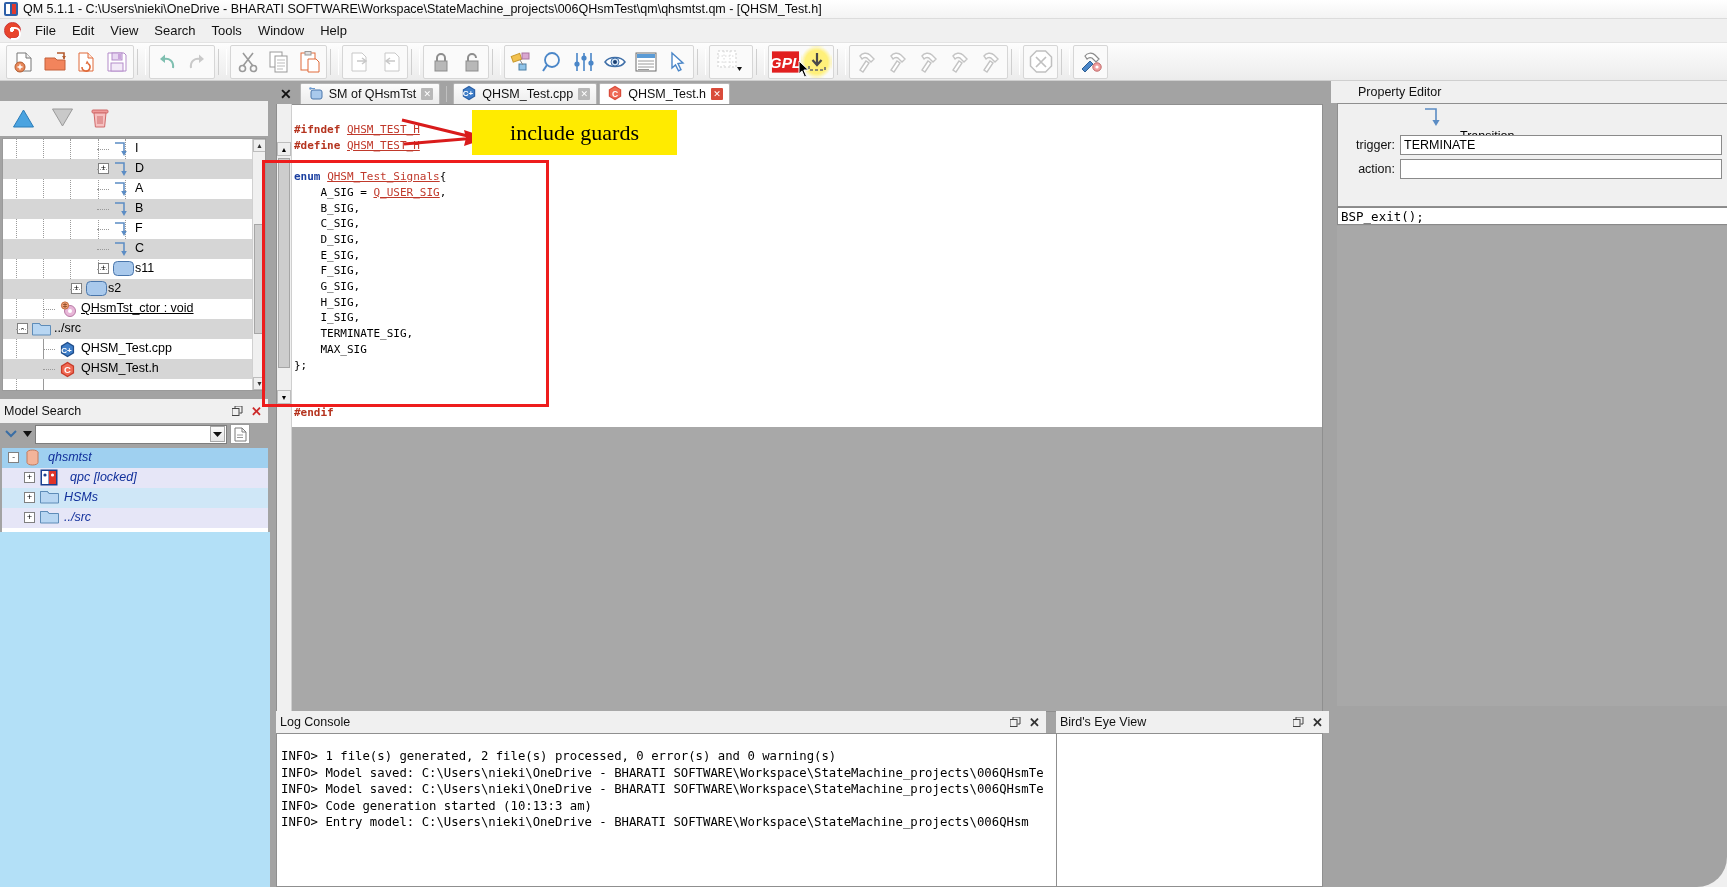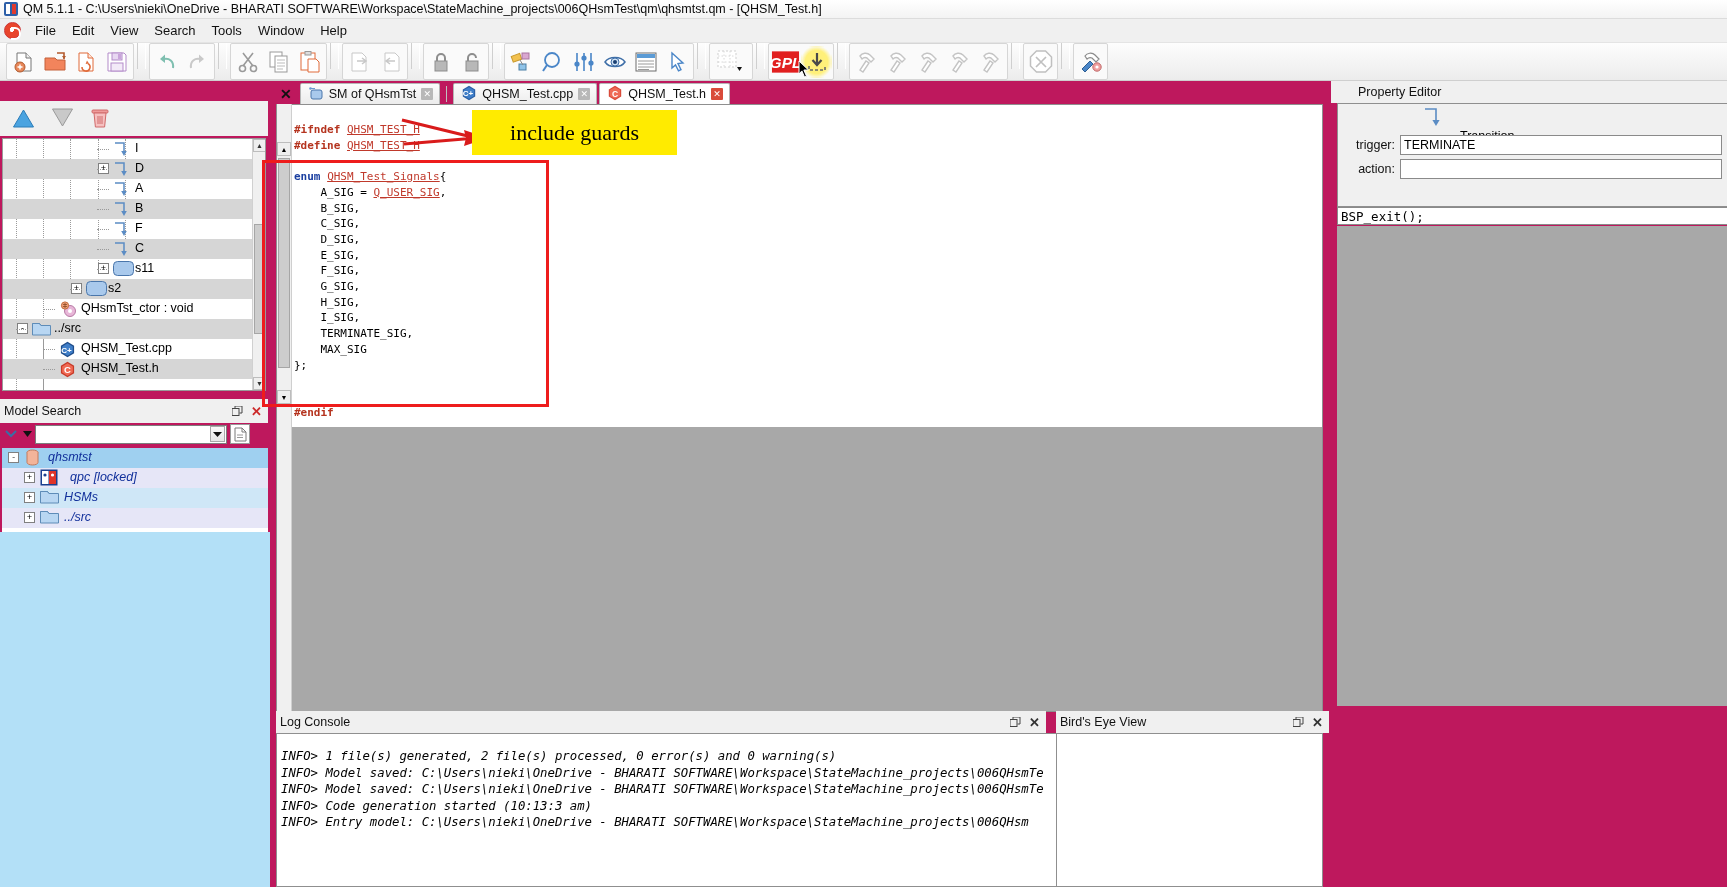--- a/index.html
+++ b/index.html
@@ -4,21 +4,21 @@
 <style>
   * { box-sizing: border-box; }
   html, body {
     margin: 0; padding: 0;
     width: 1727px; height: 887px;
     overflow: hidden;
     font-family: "Liberation Sans", sans-serif;
     font-size: 12px;
     background: #f0f0f0;
   }
-  #app { position: relative; width: 1727px; height: 887px; background: #be185d; }
+  #app { position: relative; width: 1727px; height: 887px; background: #a3a3a3; border-radius: 30px; }
 
   
   .titlebar {
     position: absolute; left:0; top:0; width:1727px; height:19px;
     background: linear-gradient(#ffffff,#f3f3f3);
     display:flex; align-items:center; gap:5px; padding-left:4px;
     border-bottom:1px solid #dcdcdc;
   }
   .title-text { font-size:12.5px; color:#0a0a0a; white-space:nowrap; }
   .app-ico {
@@ -42,21 +42,21 @@
     background:radial-gradient(circle at 45% 45%, #ffffff 0 18%, #e8452c 19% 100%);
     border:1px solid #c33; margin-right:6px; position:relative; }
   .menu-logo::after{content:"";position:absolute;left:6px;top:4px;width:8px;height:9px;
     border:2px solid #fff;border-left:none;border-radius:0 6px 6px 0;}
   .menu-item{ padding:2px 8px; font-size:13px; color:#111; cursor:default; }
 
   
   .toolbar {
     position:absolute; left:0; top:43px; width:1727px; height:38px;
     background:linear-gradient(#fdfdfd,#ececec);
-    display:flex; padding-left:6px; gap:0px;
+    display:flex; align-items:center; padding-left:6px; gap:0px;
     border-bottom:1px solid #cfcfcf;
   }
   .tb-btn{
     width:31px;height:32px;display:flex;align-items:center;justify-content:center;
     border:1px solid transparent; border-radius:2px; position:relative;
   }
   .tb-btn.hl{ background:radial-gradient(ellipse at 50% 50%, #fff07a 0 55%, rgba(255,240,122,0) 78%); }
   .tb-sep{ width:9px;height:26px;margin:0 3px;
     border-left:1px solid #cfcfcf;border-right:1px solid #ffffff; }
   .tb-grp{ display:flex;align-items:center;
@@ -144,21 +144,21 @@
   #red-box{ position:absolute;left:262px;top:160px;width:287px;height:247px;
      border:3px solid #ee1c1c; }
   #hl-note{ position:absolute;left:472px;top:110px;width:205px;height:45px;background:#ffeb00;
      display:flex;align-items:center;justify-content:center;
      font-family:"Liberation Serif",serif; font-size:22px; color:#000; }
   #arrow-svg{ position:absolute;left:400px;top:108px;width:90px;height:50px; }
 
   
   #log-console-title{ position:absolute;left:276px;top:711px;width:770px;height:22px;justify-content:flex-end; }
   #log-box{ position:absolute;left:276px;top:733px;width:845px;height:154px;
-     background:#fff;border:1px solid #8f8f8f;overflow:hidden;font-style:italic; }
+     background:#fff;border:1px solid #8f8f8f;overflow:hidden; }
   #log-text{ position:absolute;left:4px;top:2px;font-family:"DejaVu Sans Mono",monospace;
      font-size:12.3px;line-height:16.5px;white-space:pre;color:#000; }
   #log-vsb{ position:absolute;right:0;top:0;width:16px;bottom:0;background:#f0f0f0;
      border-left:1px solid #cfcfcf; }
 
   
   #bev-title{ position:absolute;left:1056px;top:711px;width:273px;height:22px; }
   #bev-box{ position:absolute;left:1056px;top:733px;width:267px;height:154px;
      background:#fff;border:1px solid #8f8f8f; }
 
@@ -560,21 +560,21 @@
           <span class="lbl" style="left: 105px; top: 2px;">s2</span>
         </div>
         <div class="tree-row">
           <span class="hline" style="left: 40px; width: 12px; top: 10px;"></span>
           <span style="position: absolute; left: 56px; top: 2px;"><svg width="19" height="17" viewBox="0 0 19 17">
               <circle cx="11" cy="10" r="5.5" fill="#e8b6d8" stroke="#b77aa5"></circle>
               <circle cx="11" cy="10" r="2" fill="#fff"></circle>
               <circle cx="6" cy="4.5" r="3.6" fill="#f0a07a" stroke="#c06b3a"></circle>
               <path d="M4 3.5h4M4 5.5h4M6 2v5" stroke="#8a4a22" stroke-width=".8"></path>
             </svg></span>
-          <span class="lbl" style="left: 78px; top: 2px;">QHsmTst_ctor : void</span>
+          <span class="lbl" style="left: 78px; top: 2px; text-decoration: underline;">QHsmTst_ctor : void</span>
         </div>
         <div class="tree-row sel">
           <span class="expander" style="left: 14px; top: 4px;">-</span>
           <span class="hline" style="left: 13px; width: 12px; top: 10px;"></span>
           <span style="position: absolute; left: 29px; top: 2px;"><svg width="19" height="15" viewBox="0 0 19 15">
               <path d="M0.5 2.5h7l1.5 2h9.5v9.5H.5z" fill="#b8d6f2" stroke="#5e8cb8"></path>
               <path d="M0.5 2.5h7l1.5 2" fill="none" stroke="#5e8cb8"></path>
             </svg></span>
           <span class="lbl" style="left: 51px; top: 2px;">../src</span>
         </div>

